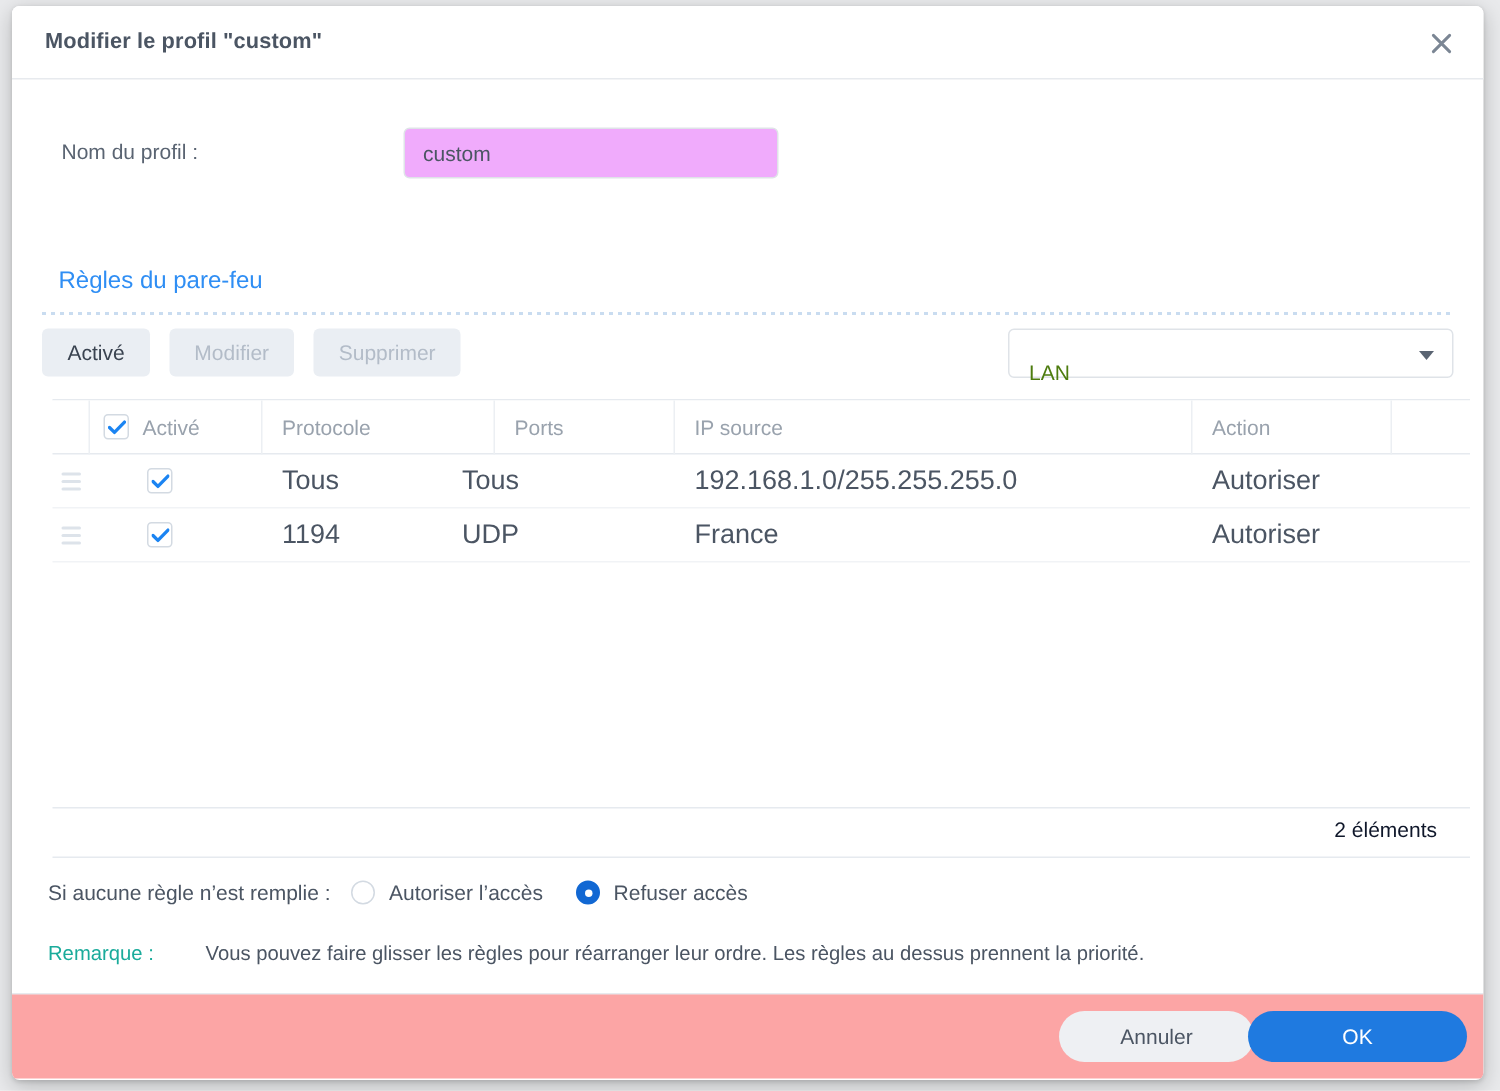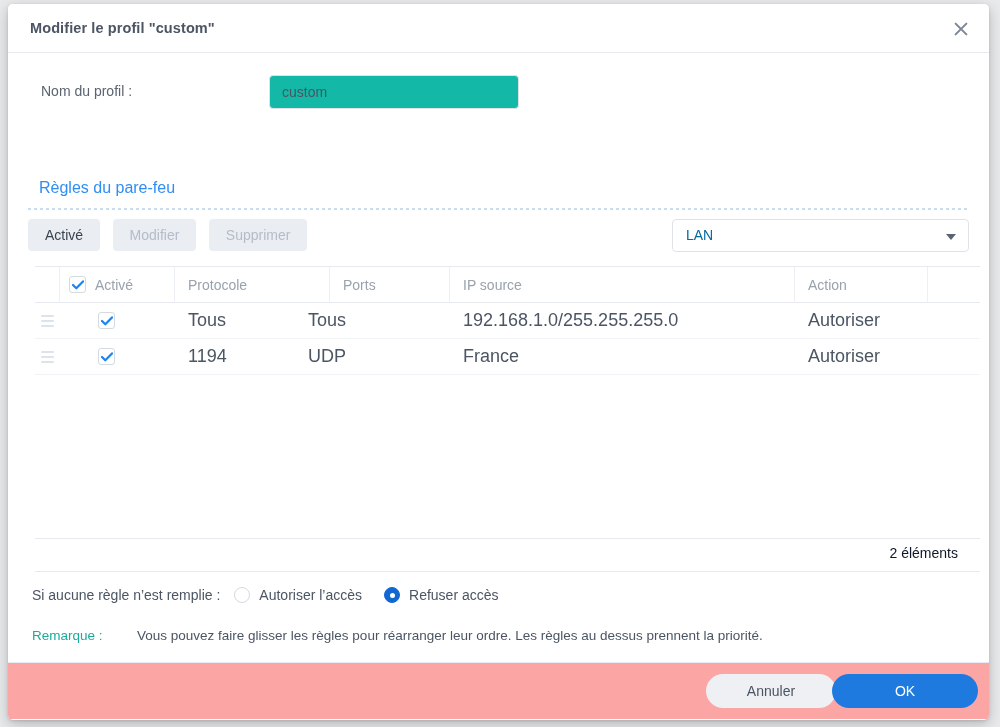--- a/index.html
+++ b/index.html
@@ -58,40 +58,40 @@
 
   
   .body-area {
     position: relative;
     height: 609px;
   }
 
   
   .field-row {
     position: absolute;
-    left: 0; top: 22px;
+    left: 0; top: 32px;
     width: 100%;
     height: 34px;
   }
   .field-label {
     position: absolute;
     left: 33px;
     top: 8px;
     font-size: 14px;
     color: #5a6472;
   }
   .text-input {
     position: absolute;
     left: 261px;
     top: 0;
     width: 250px;
     height: 34px;
     border: 1px solid #dfe3e8;
     border-radius: 4px;
-    background: #14b8a6;
+    background: #f0abfc;
     font-family: "Liberation Sans", sans-serif;
     font-size: 14px;
     color: #4b5563;
     padding: 0 12px;
     outline: none;
   }
 
   
   .section-title {
     position: absolute;
@@ -136,23 +136,23 @@
     right: 20px;
     top: 166px;
     width: 297px;
     height: 33px;
     border: 1px solid #dfe3e8;
     border-radius: 4px;
     background: #fff;
   }
   .select-value {
     position: absolute;
-    left: 13px; top: 7px;
-    font-size: 14px;
-    color: #0369a1;
+    left: 13px; top: 20px;
+    font-size: 14px;
+    color: #4d7c0f;
   }
   .select-arrow {
     position: absolute;
     right: 12px; top: 14px;
     width: 0; height: 0;
     border-left: 5.5px solid transparent;
     border-right: 5.5px solid transparent;
     border-top: 6px solid #5a6472;
   }
 

